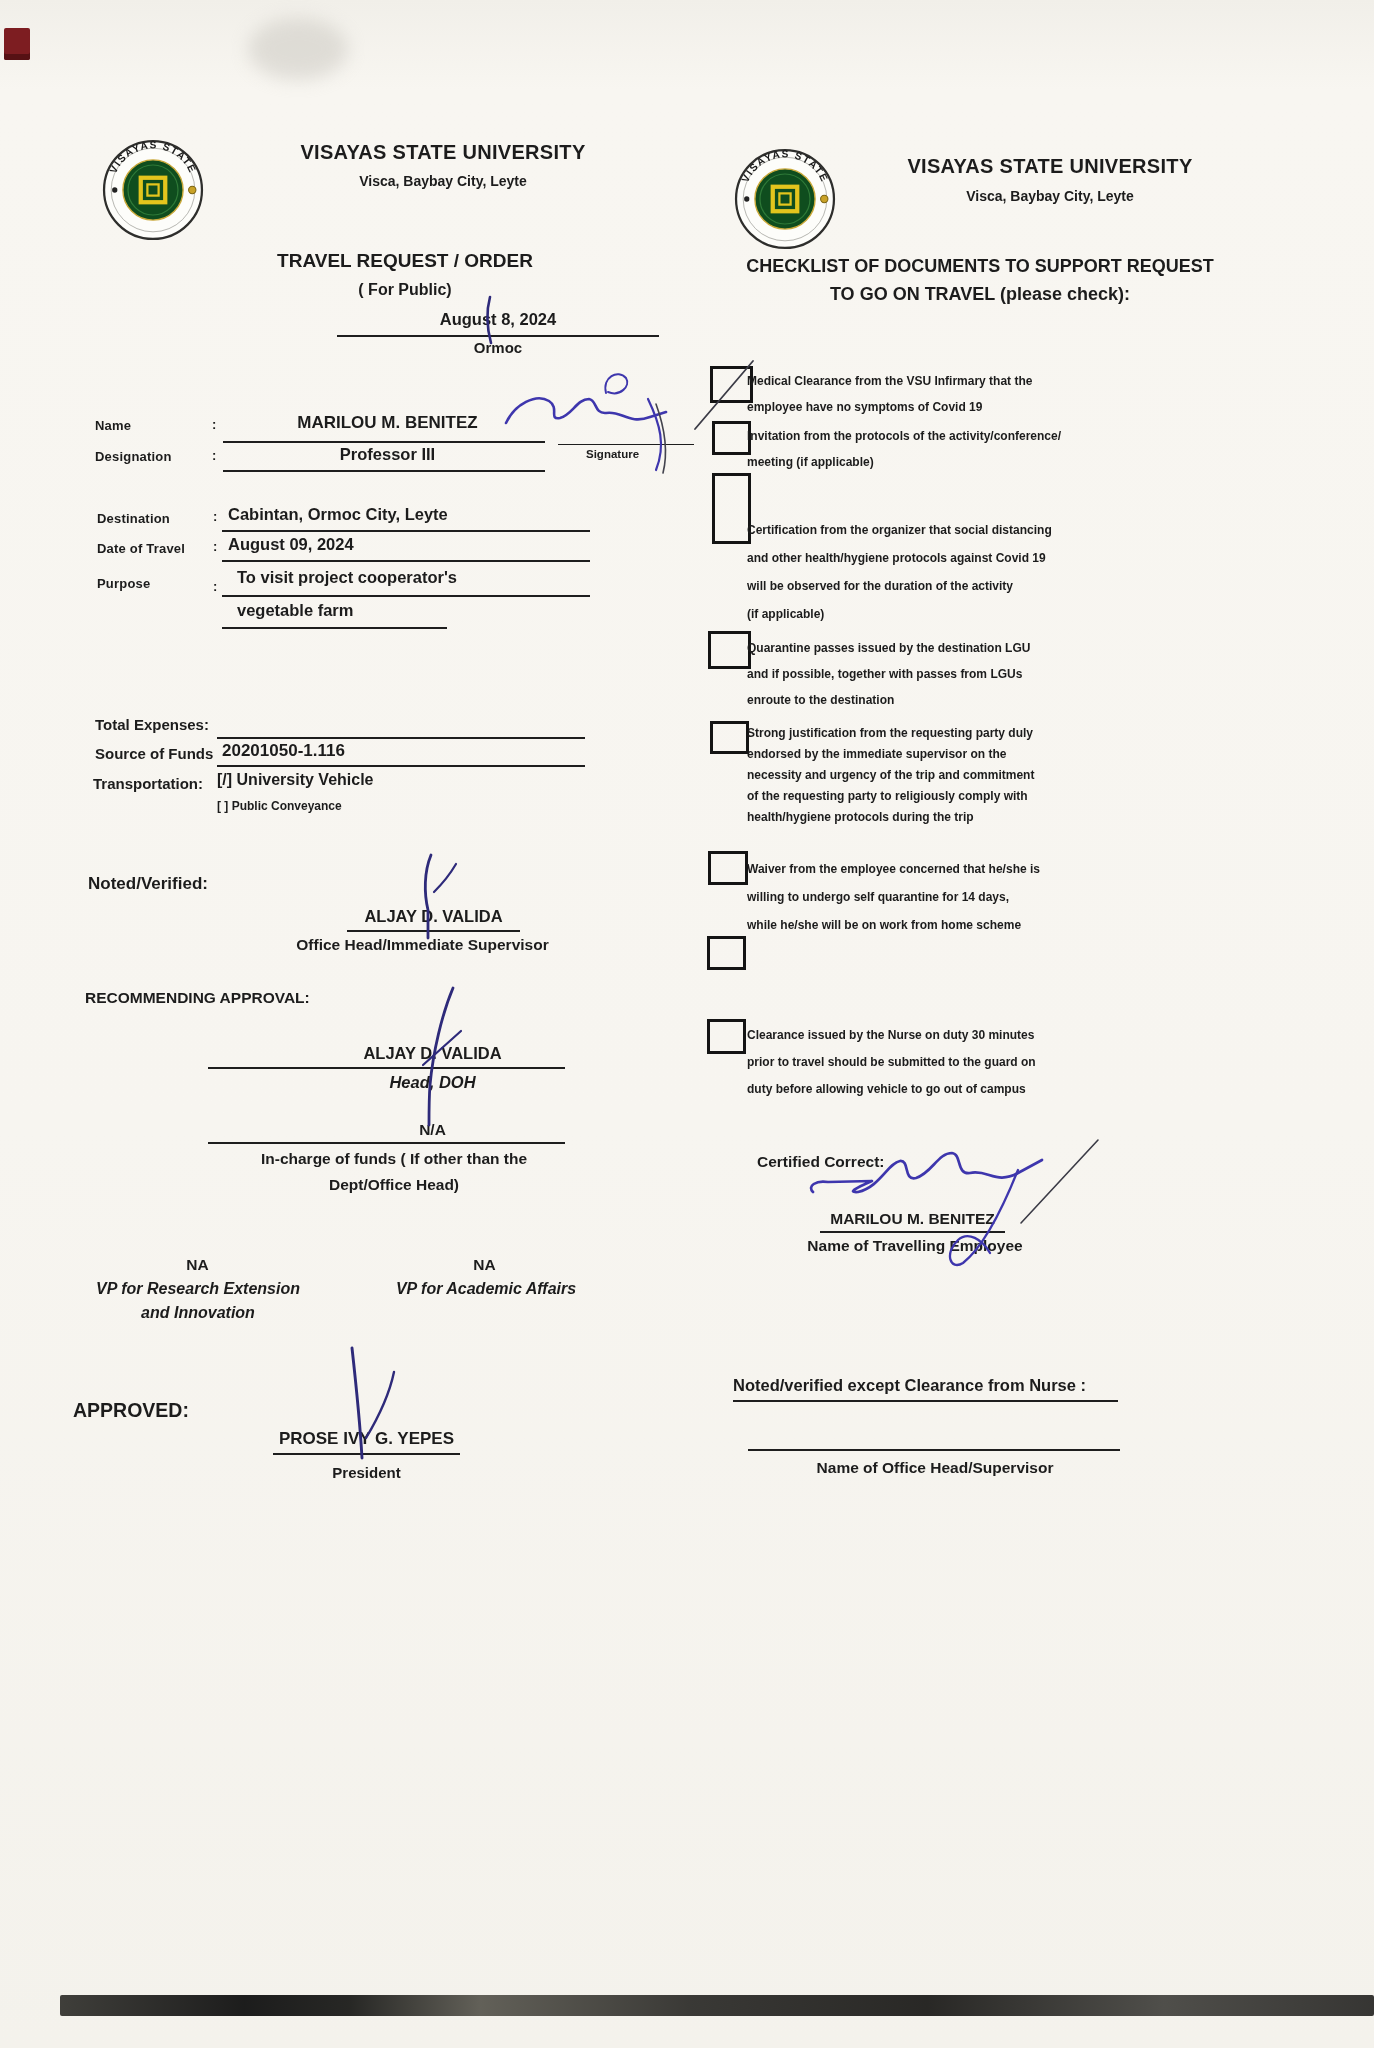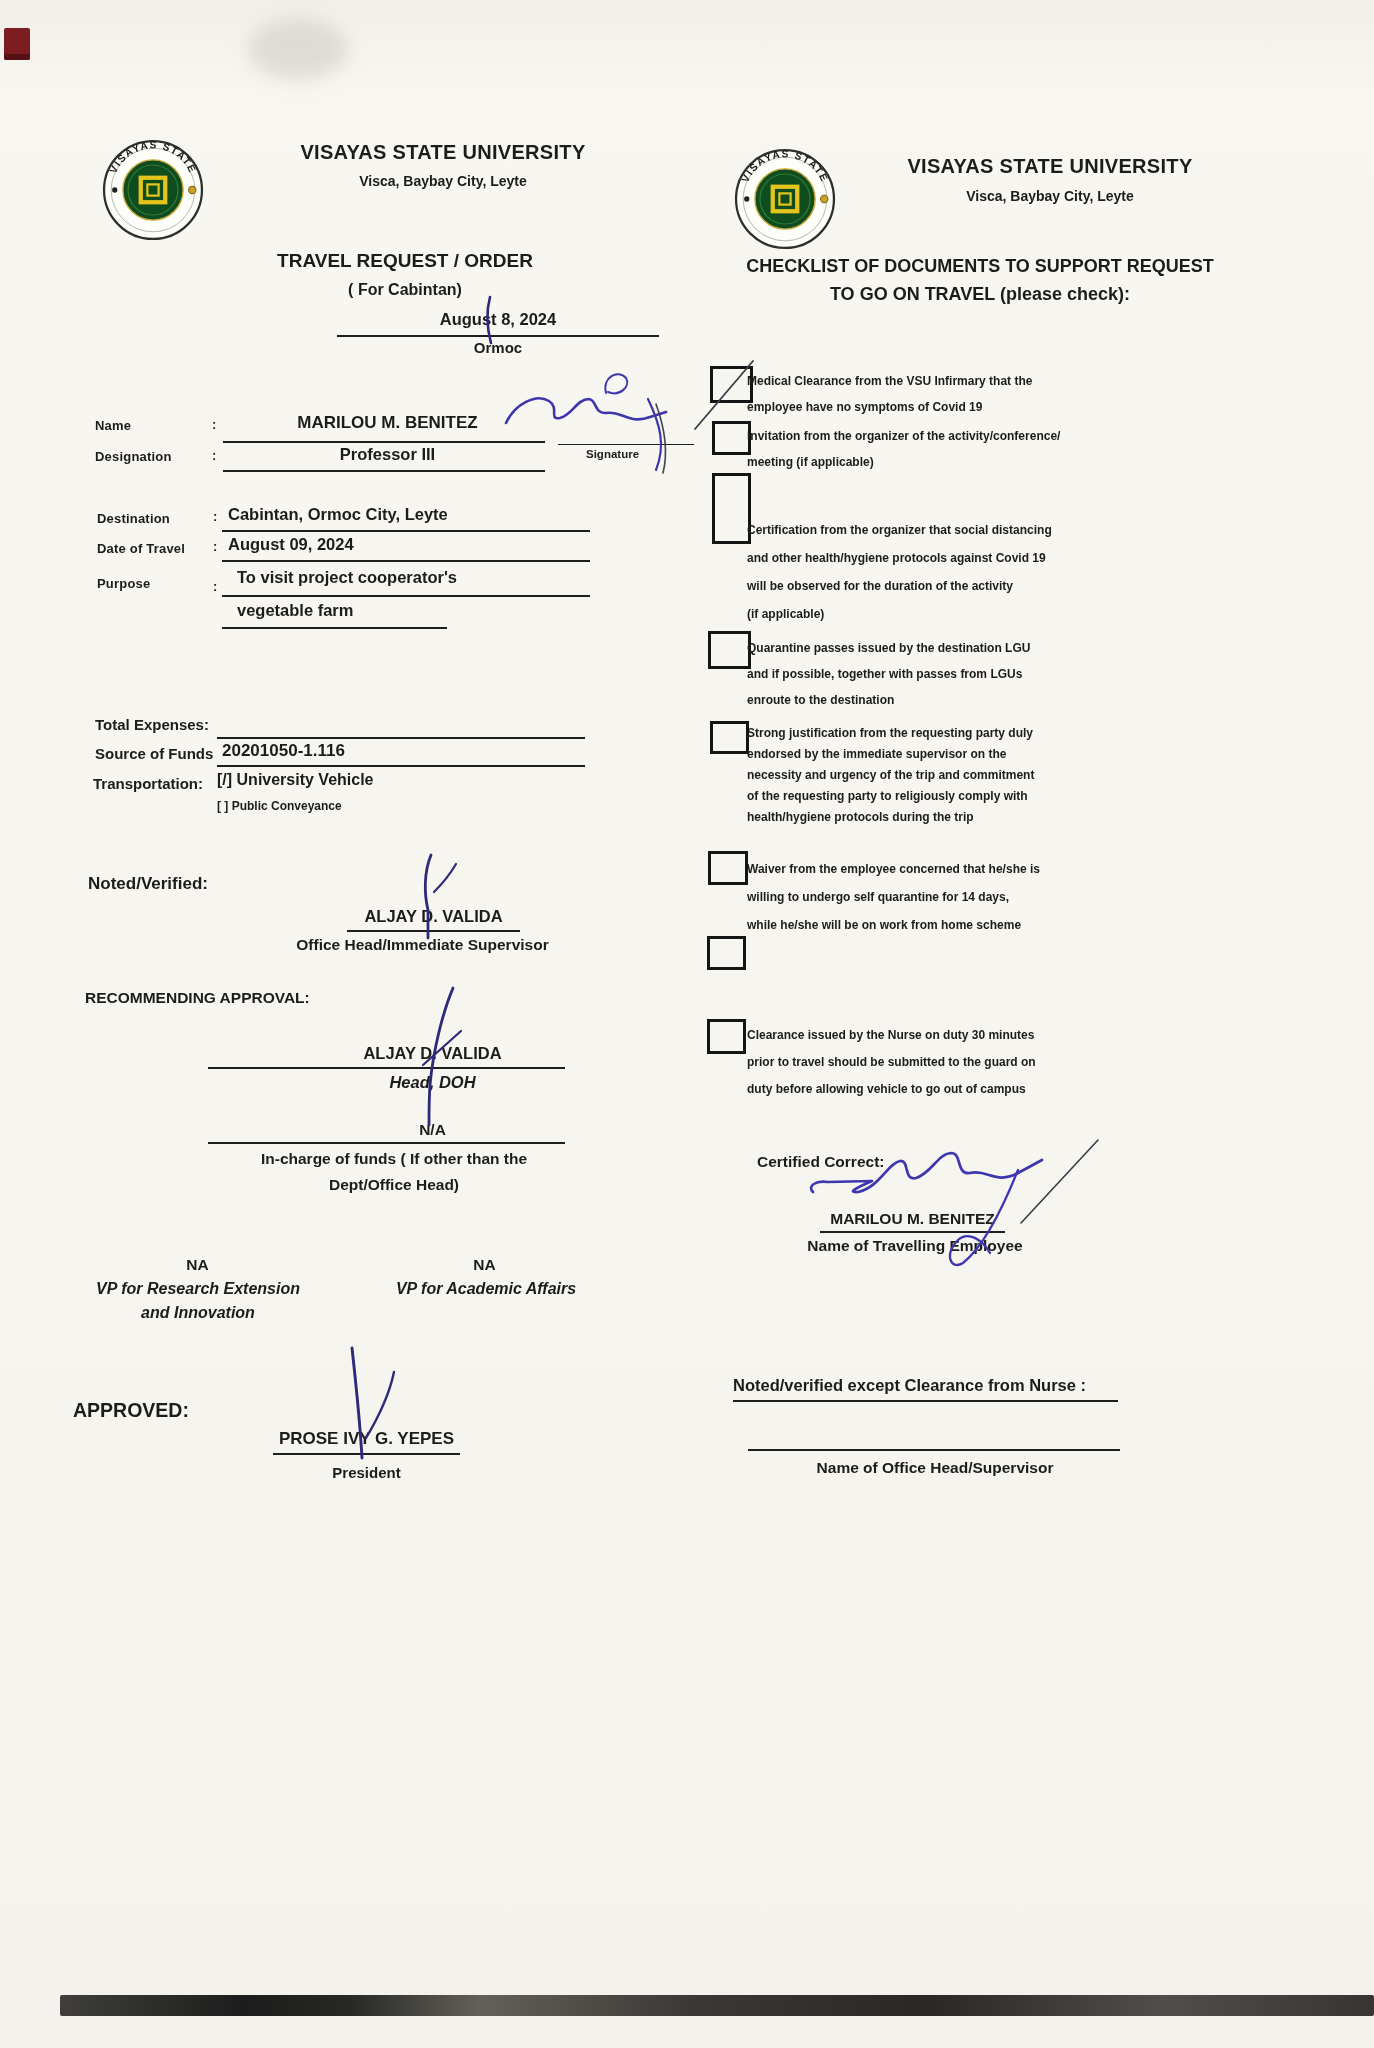--- a/index.html
+++ b/index.html
@@ -51,21 +51,21 @@
     <circle cx="88.5" cy="50" r="3.6" fill="#c9a227" stroke="#7a6210" stroke-width="1"></circle>
     <circle cx="50" cy="50" r="29.5" fill="#0f4d1e" stroke="#caa93a" stroke-width="1.4"></circle>
     <circle cx="50" cy="50" r="24.5" fill="none" stroke="#2f7a38" stroke-width="1.2"></circle>
     <rect x="38" y="38" width="24" height="24" fill="none" stroke="#e3c51d" stroke-width="4.2"></rect>
     <rect x="44.5" y="44.5" width="11" height="11" fill="none" stroke="#e3c51d" stroke-width="2.2"></rect>
   </svg>
 
   <div class="abs ctr" style="left:243px;top:141px;width:400px;font-size:20px;letter-spacing:.3px">VISAYAS STATE UNIVERSITY</div>
   <div class="abs ctr" style="left:243px;top:173px;width:400px;font-size:14px">Visca, Baybay City, Leyte</div>
   <div class="abs ctr" style="left:205px;top:250px;width:400px;font-size:19px">TRAVEL REQUEST / ORDER</div>
-  <div class="abs ctr" style="left:205px;top:281px;width:400px;font-size:16px">( For Cabintan)</div>
+  <div class="abs ctr" style="left:205px;top:281px;width:400px;font-size:16px">( For Public)</div>
 
   <div class="abs ctr" style="left:337px;top:310px;width:322px;font-size:16.5px">August 8, 2024</div>
   <div class="rule" style="left:337px;top:335px;width:322px"></div>
   <div class="abs ctr" style="left:337px;top:339px;width:322px;font-size:15px">Ormoc</div>
 
   <div class="abs lbl" style="left:95px;top:418px">Name</div>
   <div class="abs lbl" style="left:212px;top:417px">:</div>
   <div class="abs ctr" style="left:230px;top:413px;width:315px;font-size:17px">MARILOU M. BENITEZ</div>
   <div class="rule" style="left:223px;top:441px;width:322px"></div>
 
@@ -153,21 +153,21 @@
   <div class="abs ctr" style="left:845px;top:155px;width:410px;font-size:20px;letter-spacing:.3px">VISAYAS STATE UNIVERSITY</div>
   <div class="abs ctr" style="left:845px;top:188px;width:410px;font-size:14px">Visca, Baybay City, Leyte</div>
   <div class="abs ctr" style="left:695px;top:256px;width:570px;font-size:18px">CHECKLIST OF DOCUMENTS TO SUPPORT REQUEST</div>
   <div class="abs ctr" style="left:695px;top:284px;width:570px;font-size:18px">TO GO ON TRAVEL (please check):</div>
 
   <div class="check" style="left:710px;top:366px;width:37px;height:31px"></div>
   <div class="check-text" style="top:368px">Medical Clearance from the VSU Infirmary that the
 employee have no symptoms of Covid 19</div>
 
   <div class="check" style="left:712px;top:421px;width:33px;height:28px"></div>
-  <div class="check-text" style="top:423px">Invitation from the organizer of the activity/conference/
+  <div class="check-text" style="top:423px">Invitation from the protocols of the activity/conference/
 meeting (if applicable)</div>
 
   <div class="check" style="left:712px;top:473px;width:33px;height:65px"></div>
   <div class="check-text" style="top:516px;line-height:28px">Certification from the organizer that social distancing
 and other health/hygiene protocols against Covid 19
 will be observed for the duration of the activity
 (if applicable)</div>
 
   <div class="check" style="left:708px;top:631px;width:37px;height:32px"></div>
   <div class="check-text" style="top:635px">Quarantine passes issued by the destination LGU

